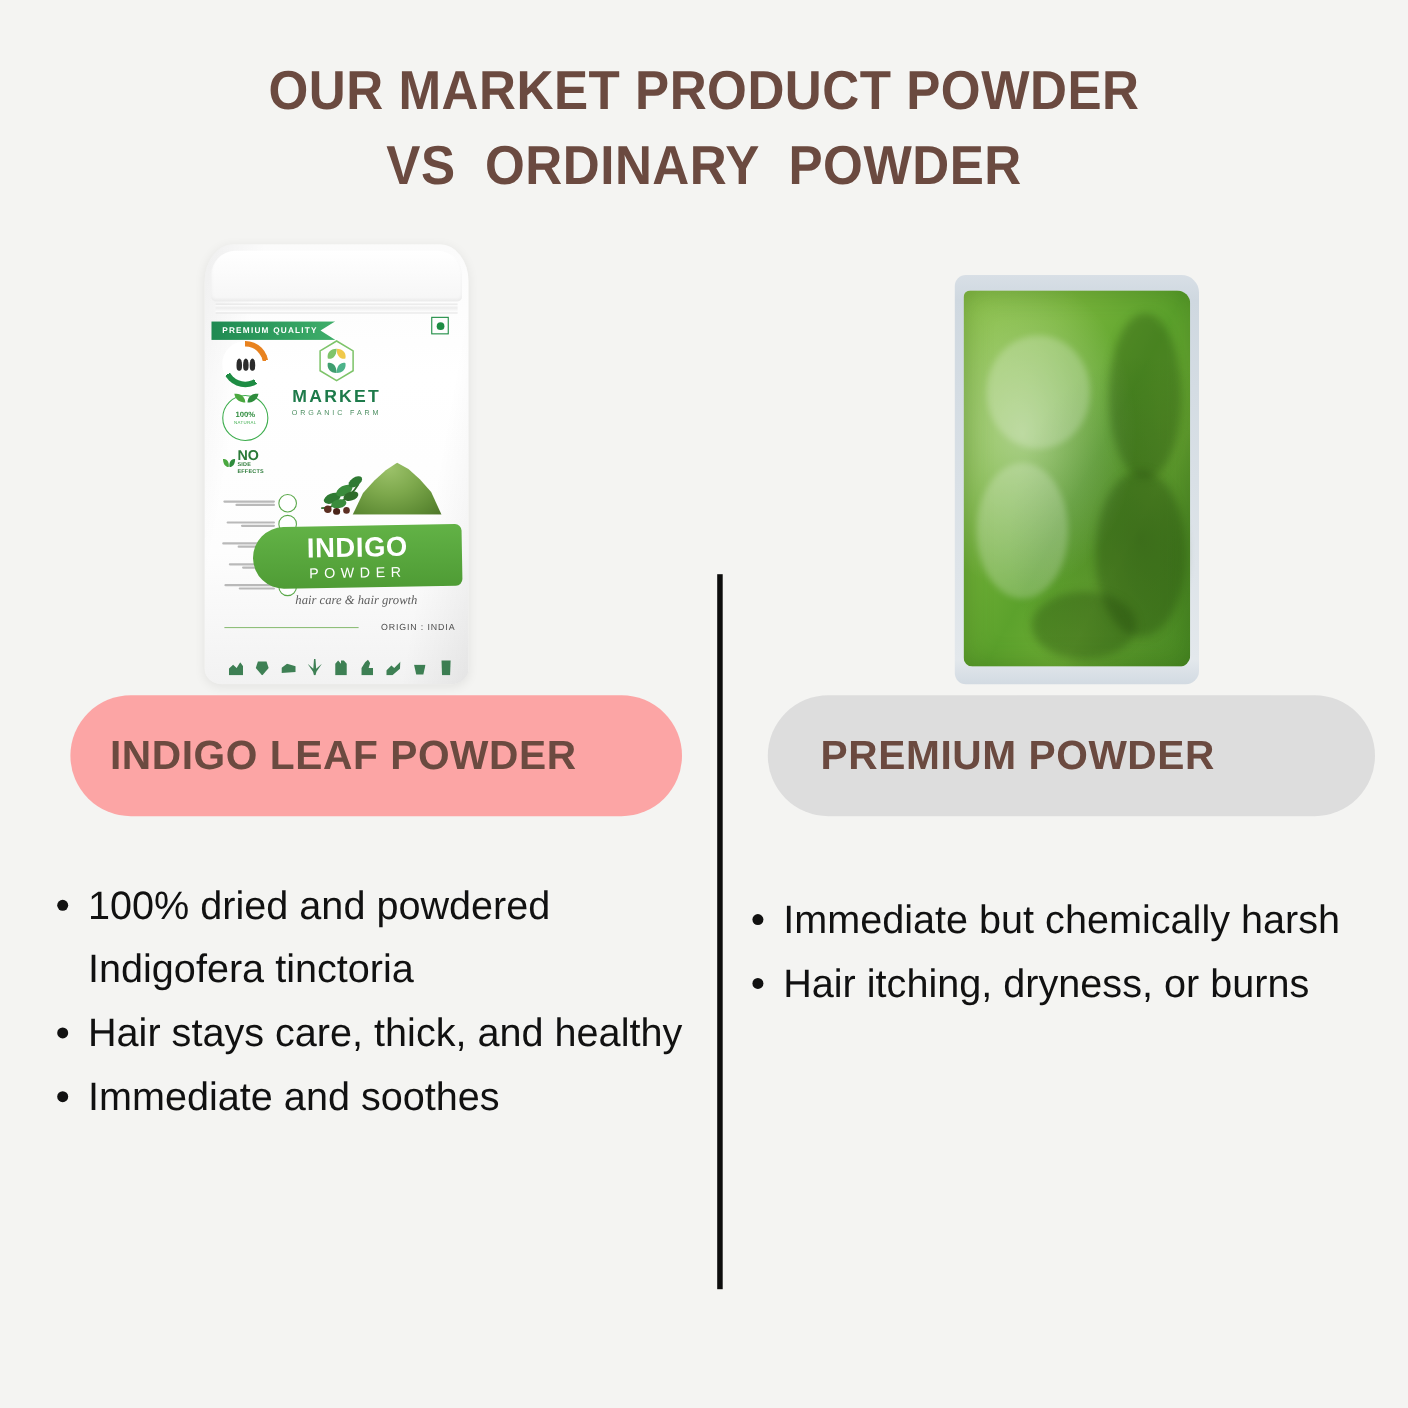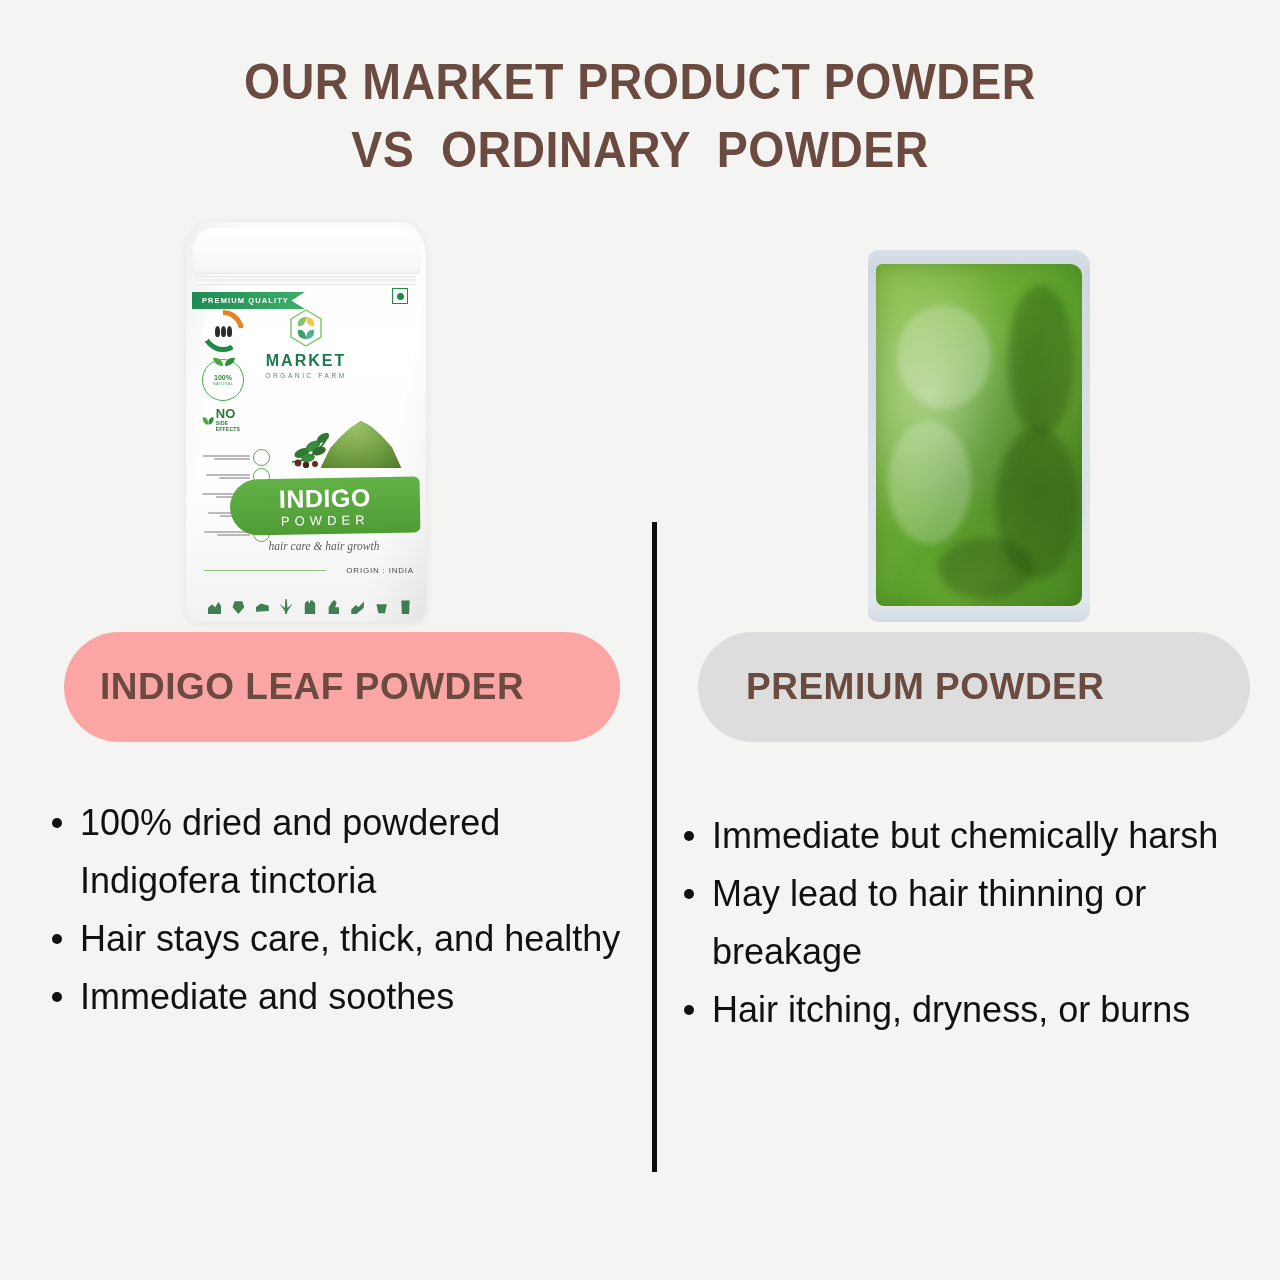--- a/index.html
+++ b/index.html
@@ -393,22 +393,18 @@
       <span>PREMIUM  POWDER</span>
     </div>
 
     <ul class="bullets bullets-right" style="left:32px;">
       <li>
           <span class="dot"></span>
           <span class="txt">Immediate but chemically harsh</span>
         </li>
       <li>
           <span class="dot"></span>
-          <span class="txt">May lead to hair thinning or breakage</span>
-        </li>
-      <li>
-          <span class="dot"></span>
           <span class="txt">Hair itching, dryness, or burns</span>
         </li>
     </ul>
   </div>
 
 </div>
 
 </body></html>

